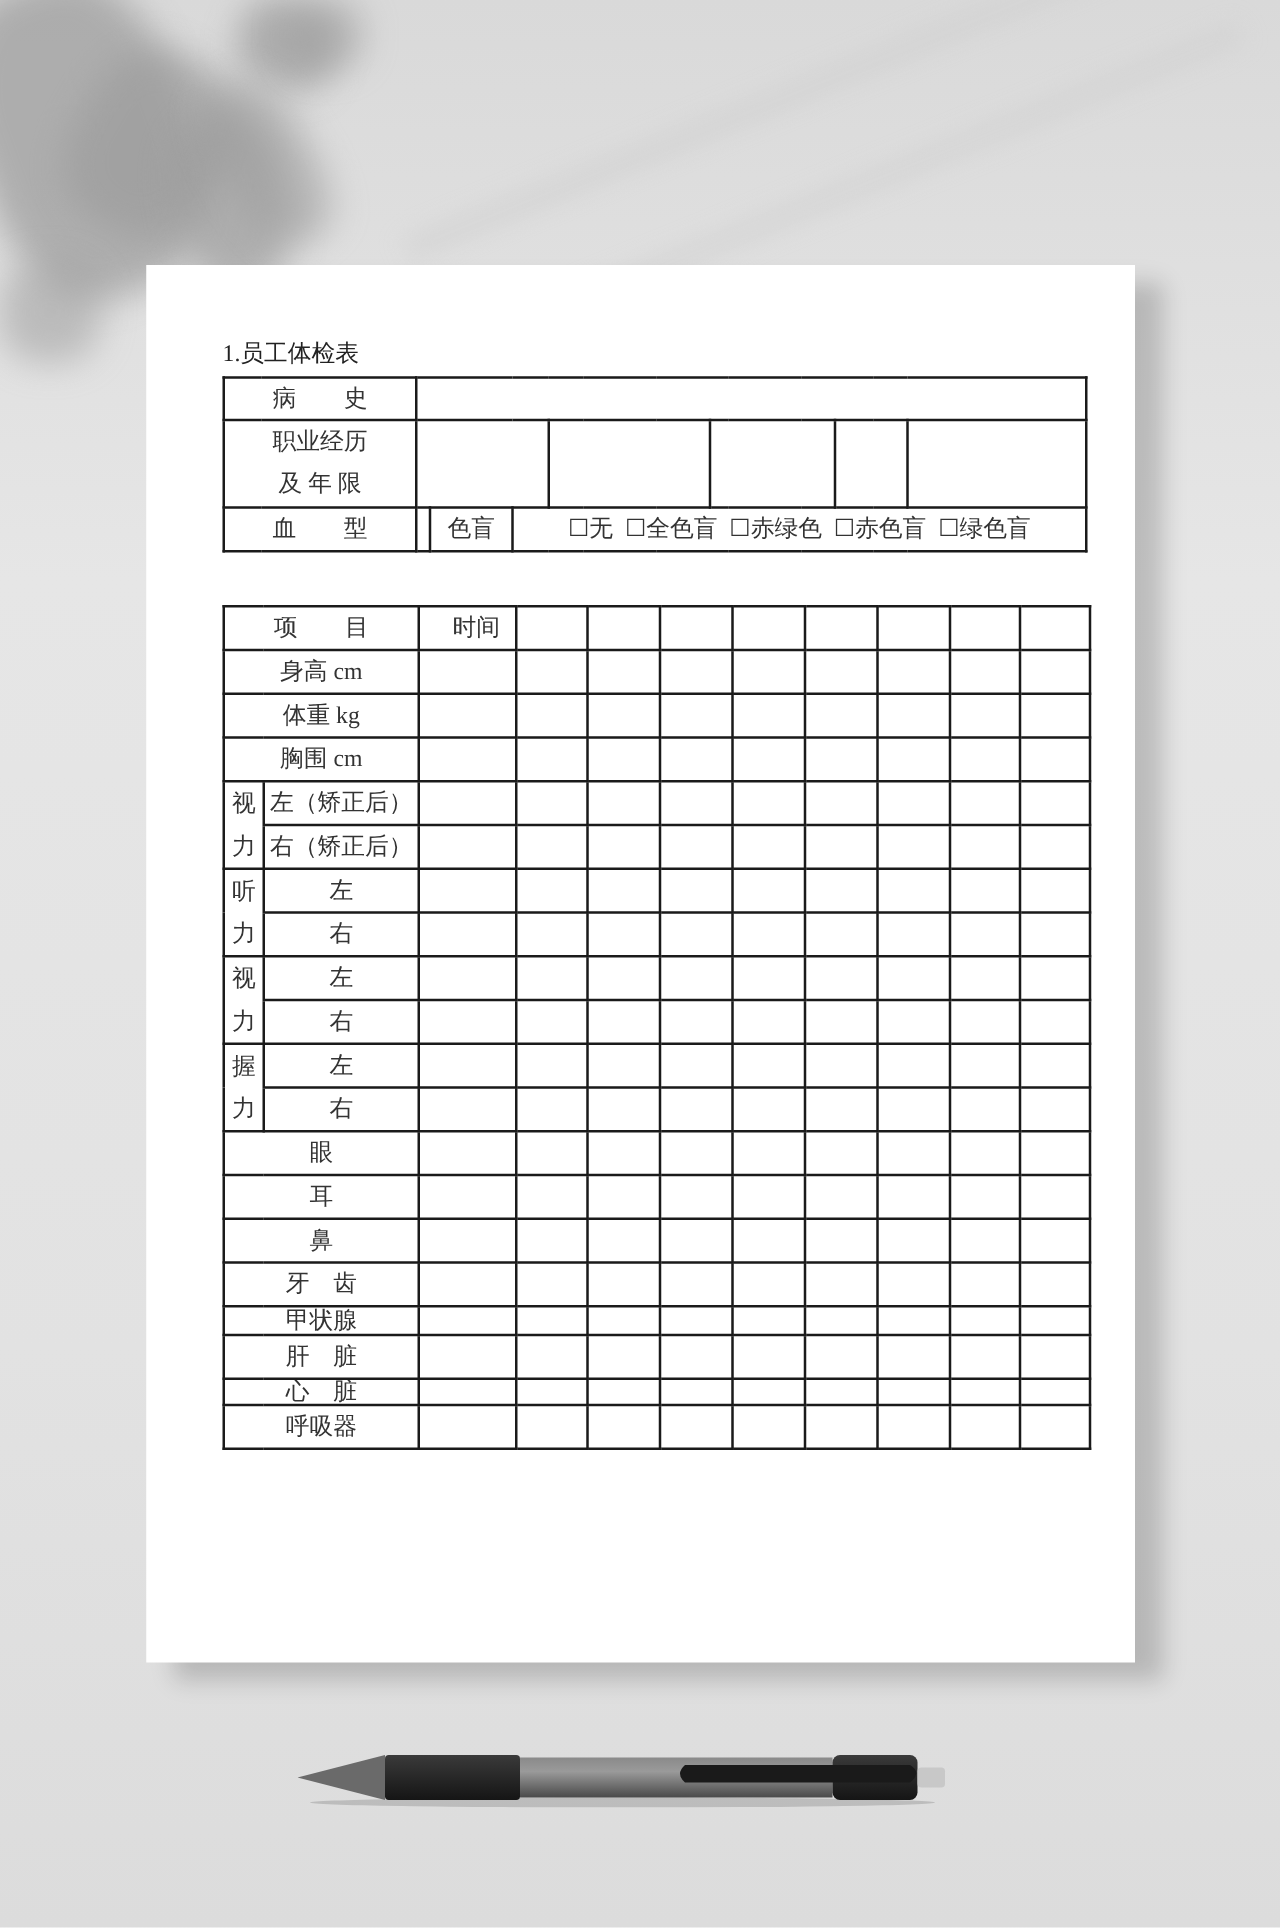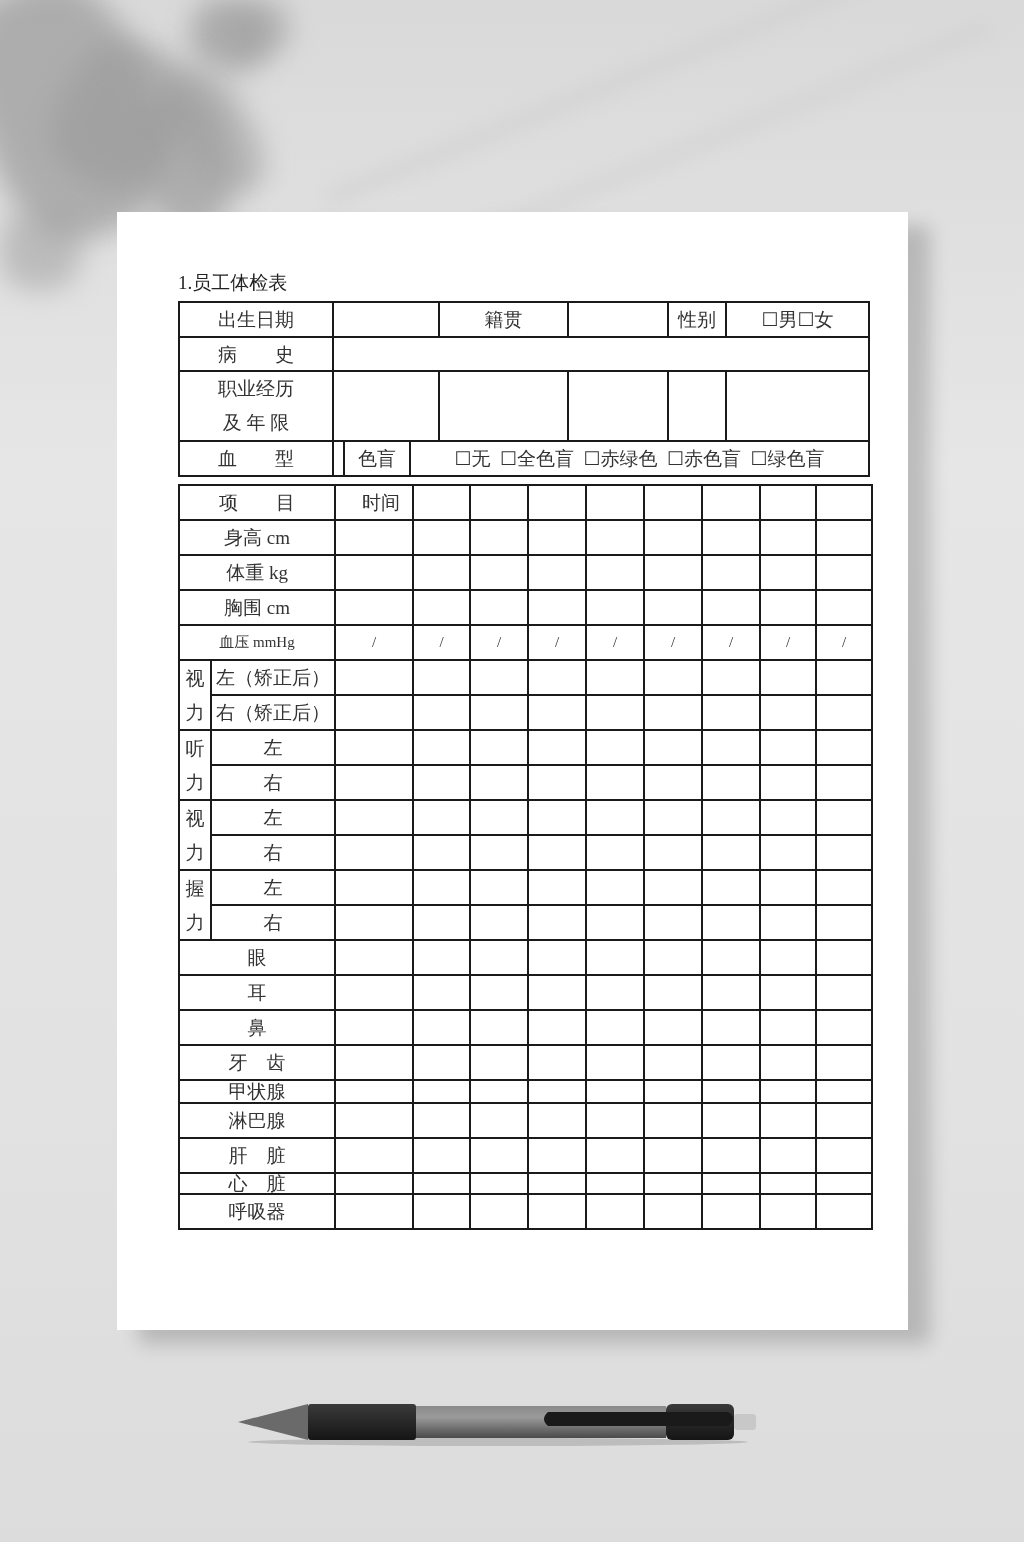--- a/index.html
+++ b/index.html
@@ -65,28 +65,20 @@
       <col style="width:58px">
     <col style="width:27px">
       <col style="width:31px">
     <col style="width:27px">
       <col style="width:58px">
       <col style="width:56px">
       <col style="width:29px">
   </colgroup>
 
   <tbody>
-      <tr style="height:35px">
-    <td colspan="2">出生日期</td>
-    <td colspan="3" style="width:96px"></td>
-    <td colspan="3">籍贯</td>
-    <td colspan="3"></td>
-    <td colspan="2">性别</td>
-    <td colspan="3">☐男☐女</td>
-  </tr>
 
 
   <tr style="height:34px">
     <td colspan="2">病　　史</td>
     <td colspan="14"></td>
   </tr>
 
   <tr style="height:68px">
     <td colspan="2" style="line-height:34px;">
       <div>职业经历</div>
@@ -172,32 +164,20 @@
         <td class="sm"></td>
         <td class="sm"></td>
         <td class="sm"></td>
         <td class="sm"></td>
         <td class="sm"></td>
         <td class="sm"></td>
         <td class="sm"></td>
         <td class="sm"></td>
         <td class="sm"></td>
       </tr>
-      <tr style="height:35px">
-        <td colspan="2" class="sm">血压 mmHg</td>
-        <td class="sm">/</td>
-        <td class="sm">/</td>
-        <td class="sm">/</td>
-        <td class="sm">/</td>
-        <td class="sm">/</td>
-        <td class="sm">/</td>
-        <td class="sm">/</td>
-        <td class="sm">/</td>
-        <td class="sm">/</td>
-      </tr>
     </tbody>
   <tbody id="grouped-rows">
       <tr style="height:35px">
         <td class="vcell" style="border-bottom: none;">视</td>
         <td class="left">左（矫正后）</td>
         <td></td>
         <td></td>
         <td></td>
         <td></td>
         <td></td>
@@ -342,32 +322,20 @@
         <td></td>
         <td></td>
         <td></td>
         <td></td>
         <td></td>
         <td></td>
         <td></td>
       </tr>
       <tr style="height:23px">
         <td colspan="2">甲状腺</td>
-        <td></td>
-        <td></td>
-        <td></td>
-        <td></td>
-        <td></td>
-        <td></td>
-        <td></td>
-        <td></td>
-        <td></td>
-      </tr>
-      <tr style="height:35px">
-        <td colspan="2">淋巴腺</td>
         <td></td>
         <td></td>
         <td></td>
         <td></td>
         <td></td>
         <td></td>
         <td></td>
         <td></td>
         <td></td>
       </tr>

